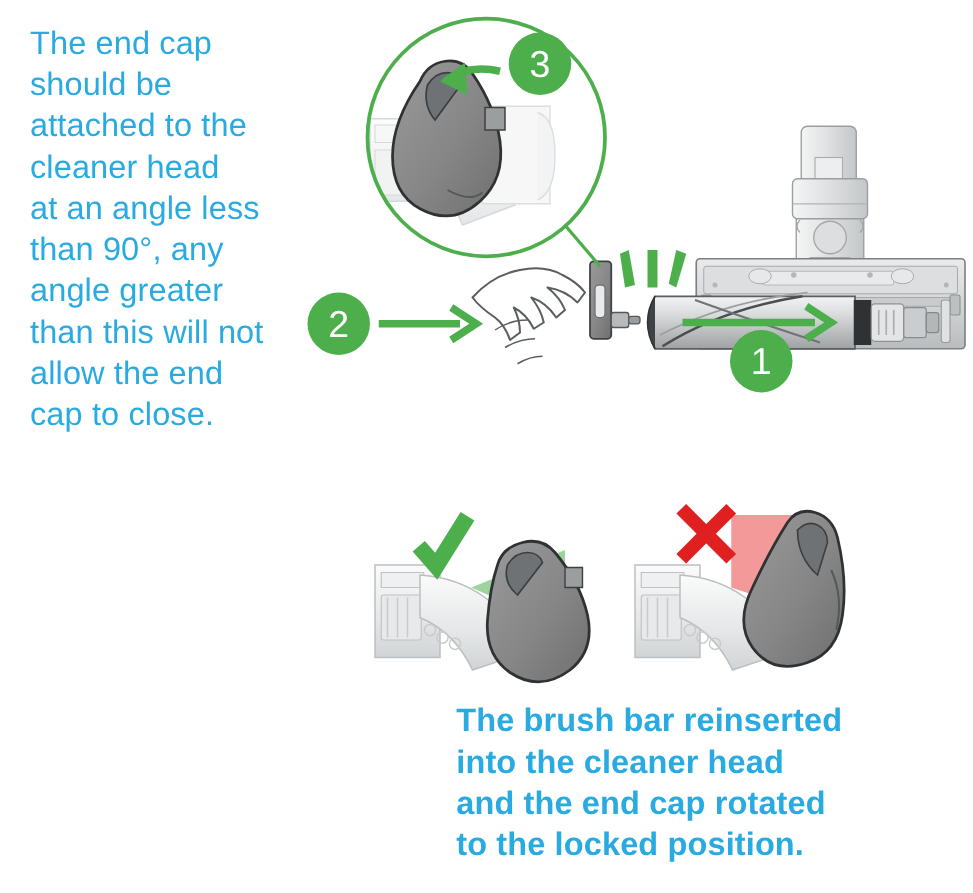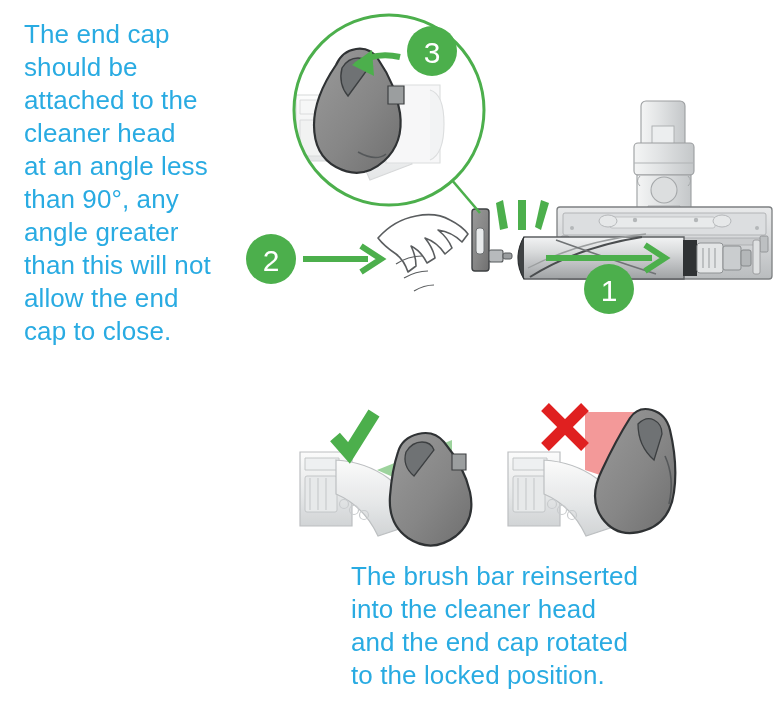--- a/index.html
+++ b/index.html
@@ -25,23 +25,24 @@
     font-weight: 400;
     letter-spacing: 0.1px;
     white-space: pre-line;
   }
   #text-top {
     left: 24px;
     top: 18px;
     width: 240px;
   }
   #text-bottom {
-    left: 351px;
+    left: 365px;
     top: 560px;
     width: 340px;
+    font-weight: bold;
   }
   .art {
     position: absolute;
     left: 0;
     top: 0;
     width: 778px;
     height: 714px;
     pointer-events: none;
   }
   .badge-num {

